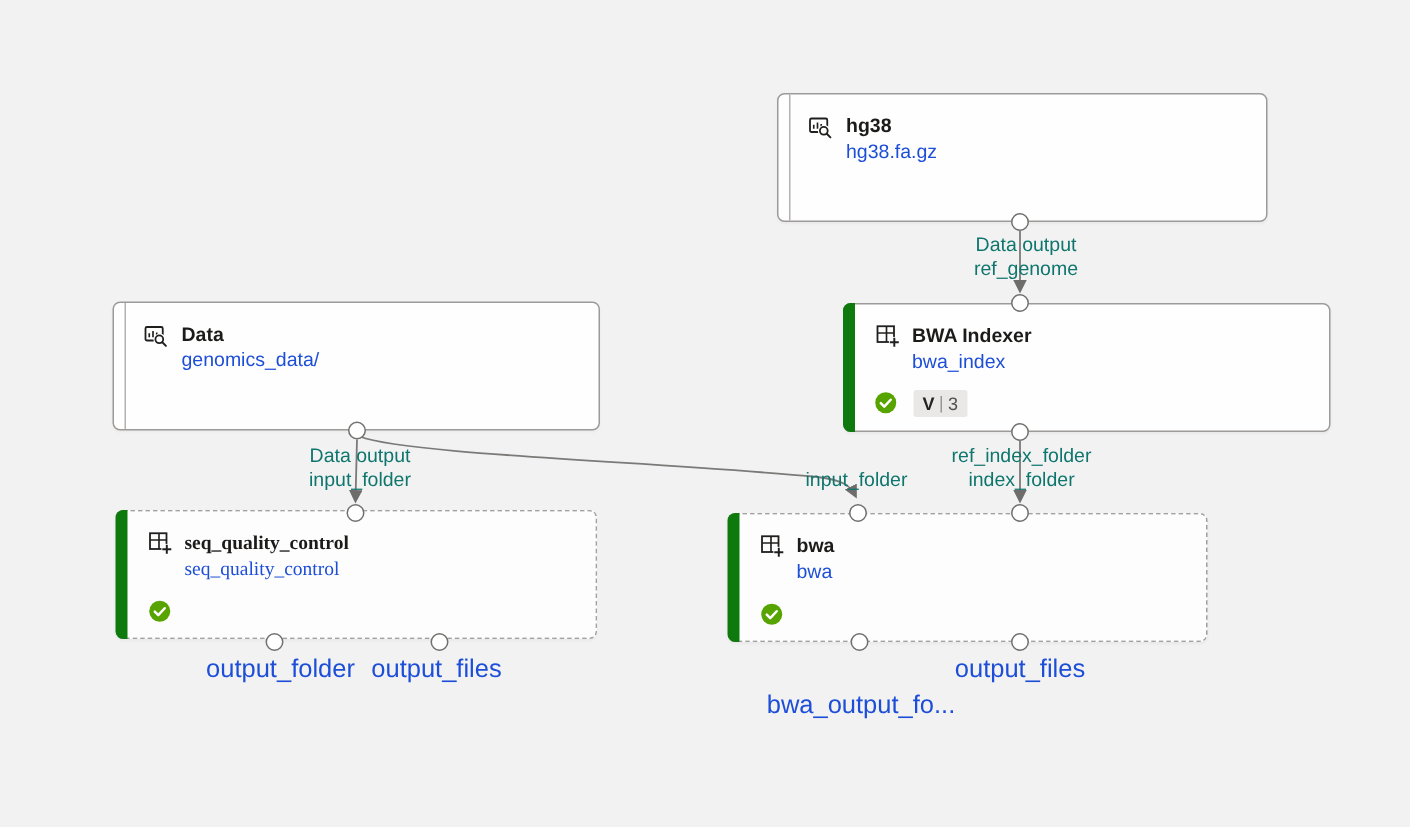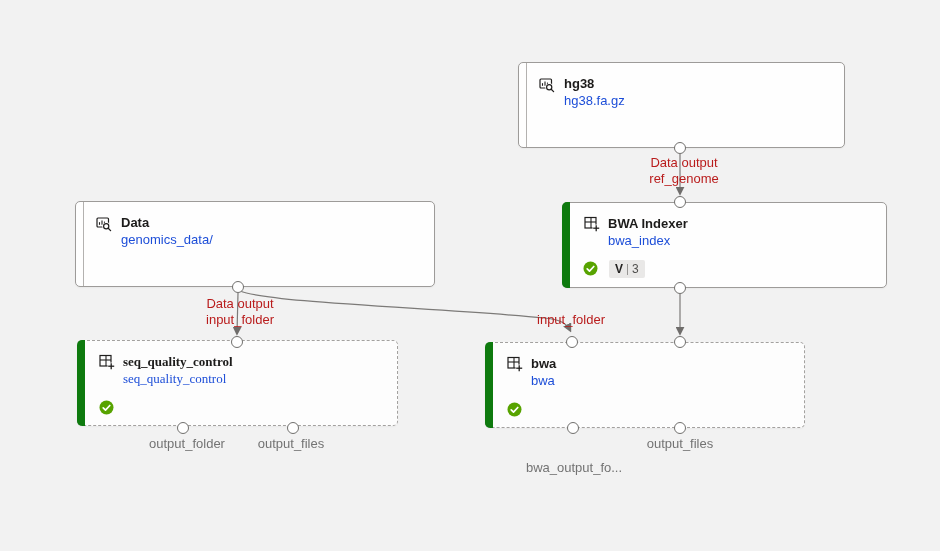--- a/index.html
+++ b/index.html
@@ -51,26 +51,26 @@
   .version-badge .sep{width:1px;height:11px;background:#979694;margin:0 4px;}
   .version-badge .num{color:#504f4d;}
   
   .port{
     position:absolute;width:10px;height:10px;border-radius:50%;
     background:#ffffff;border:1.5px solid #71706e;
   }
   
   .edge-label{
     position:absolute;transform:translateX(-50%);
-    font-size:13px;line-height:16px;color:#b91c1c;
+    font-size:13px;line-height:16px;color:#0f766e;
     text-align:center;white-space:nowrap;
   }
   .port-label{
     position:absolute;transform:translateX(-50%);
-    font-size:13px;color:#737373;white-space:nowrap;text-align:right;
+    font-size:17px;color:#1d4ed8;white-space:nowrap;text-align:right;
   }
   svg.edges{position:absolute;left:0;top:0;pointer-events:none;}
   svg.edges path.edge{pointer-events:stroke;}
 </style>
 </head>
 <body>
 
 <div class="canvas">
 
   <div class="node" style="left:518px;top:62px;width:327px;height:86px;">
@@ -83,21 +83,21 @@
         <line x1="9.5" y1="9.8" x2="9.5" y2="6.6" stroke="#201f1e" stroke-width="1.1"></line>
         <circle cx="11.5" cy="11.5" r="4.2" fill="#fefefe" stroke="none"></circle>
         <circle cx="11.2" cy="11.2" r="2.6" fill="none" stroke="#201f1e" stroke-width="1.2"></circle>
         <line x1="13.2" y1="13.2" x2="15.6" y2="15.6" stroke="#201f1e" stroke-width="1.3" stroke-linecap="round"></line>
       </svg>
     </span>
     <div class="title">hg38</div>
     <div class="subtitle">hg38.fa.gz</div>
   </div>
 
-  <div class="node" style="left:75px;top:201px;width:360px;height:86px;">
+  <div class="node" style="left:75px;top:201px;width:325px;height:86px;">
     <div class="spine"></div>
     <span class="icon">
       <svg width="17" height="17" viewBox="0 0 17 17">
         <rect x="2" y="3" width="11.5" height="9" rx="1" fill="none" stroke="#201f1e" stroke-width="1.2"></rect>
         <line x1="4.5" y1="9.8" x2="4.5" y2="7.2" stroke="#201f1e" stroke-width="1.1"></line>
         <line x1="7" y1="9.8" x2="7" y2="5.6" stroke="#201f1e" stroke-width="1.1"></line>
         <line x1="9.5" y1="9.8" x2="9.5" y2="6.6" stroke="#201f1e" stroke-width="1.1"></line>
         <circle cx="11.5" cy="11.5" r="4.2" fill="#fefefe" stroke="none"></circle>
         <circle cx="11.2" cy="11.2" r="2.6" fill="none" stroke="#201f1e" stroke-width="1.2"></circle>
         <line x1="13.2" y1="13.2" x2="15.6" y2="15.6" stroke="#201f1e" stroke-width="1.3" stroke-linecap="round"></line>
@@ -194,20 +194,24 @@
     <div>Data output</div>
     <div>ref_genome</div>
   </div>
   <div class="edge-label" style="left:240px;top:296px;">
     <div>Data output</div>
     <div>input_folder</div>
   </div>
   <div class="edge-label" style="left:571px;top:312px;">
     <div>input_folder</div>
   </div>
+  <div class="edge-label" style="left:681px;top:296px;">
+    <div>ref_index_folder</div>
+    <div>index_folder</div>
+  </div>
 
   <div class="port" style="left:673.5px;top:141.5px;"></div>
   <div class="port" style="left:673.5px;top:195.5px;"></div>
   <div class="port" style="left:673.5px;top:281.5px;"></div>
   <div class="port" style="left:231.5px;top:280.5px;"></div>
   <div class="port" style="left:230.5px;top:335.5px;"></div>
   <div class="port" style="left:176.5px;top:421.5px;"></div>
   <div class="port" style="left:286.5px;top:421.5px;"></div>
   <div class="port" style="left:565.5px;top:335.5px;"></div>
   <div class="port" style="left:673.5px;top:335.5px;"></div>

